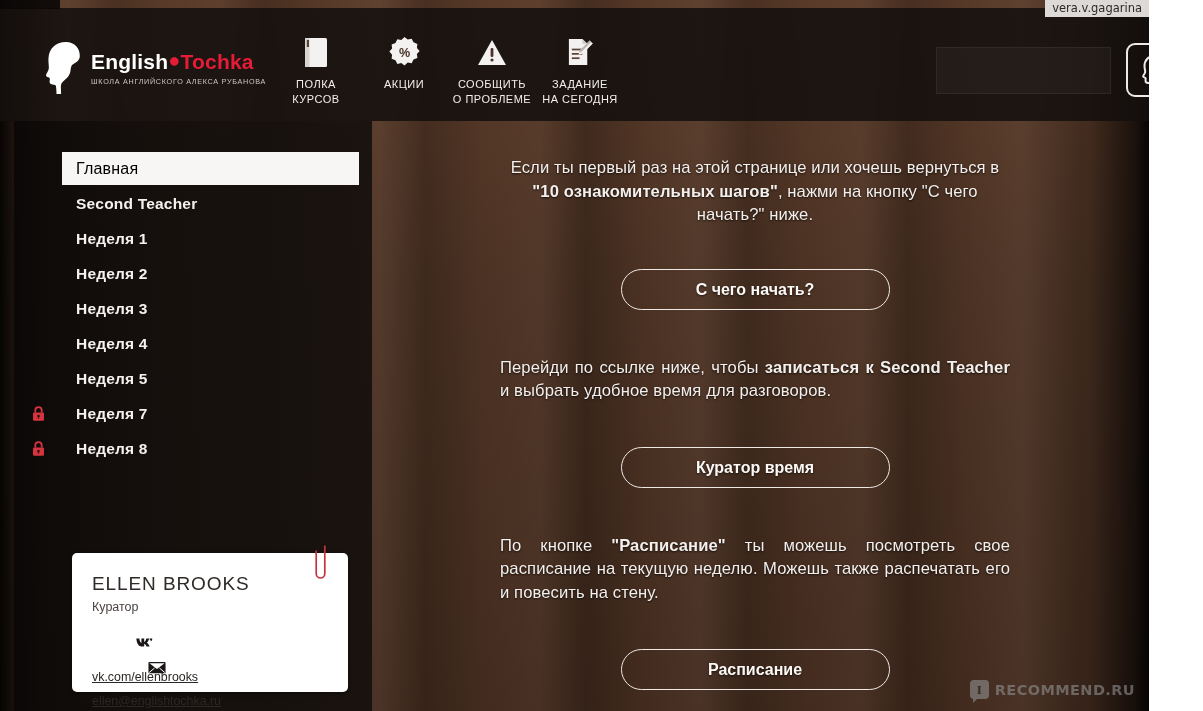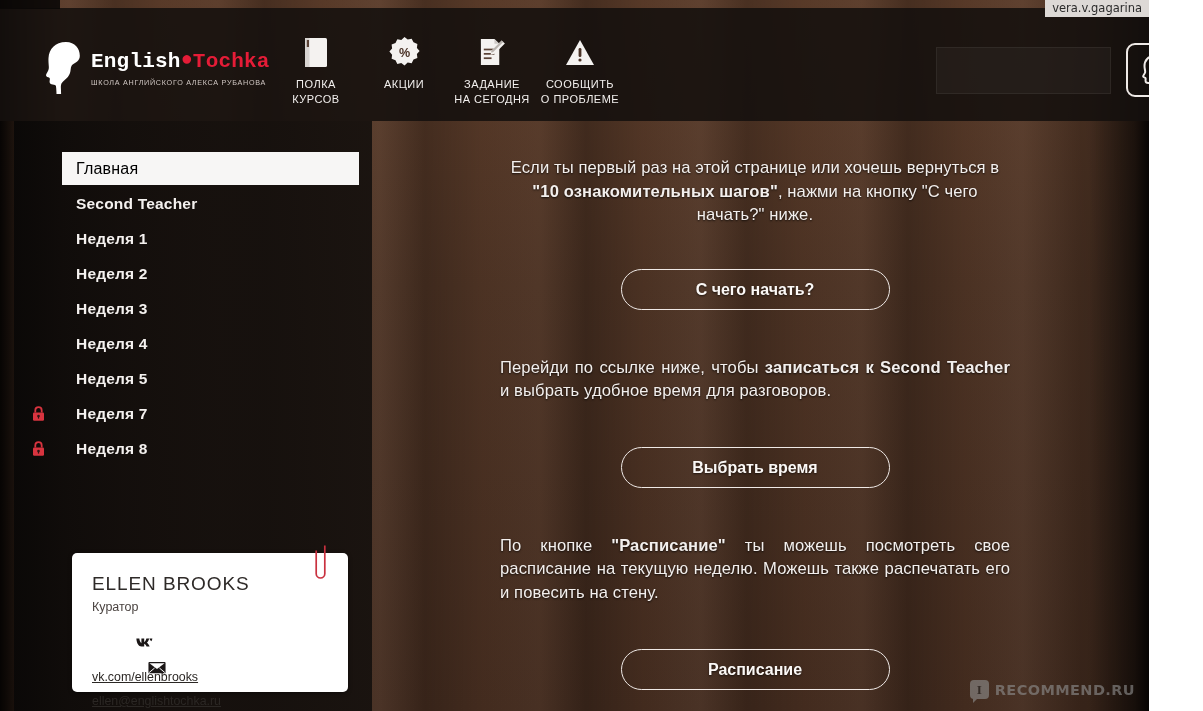--- a/index.html
+++ b/index.html
@@ -81,21 +81,20 @@
   }
   .logo-head { width: 34px; height: 52px; display: block; }
   .logo-text-wrap { display: flex; flex-direction: column; }
   .logo-title {
     font-size: 21px;
     font-weight: bold;
     color: #ffffff;
     letter-spacing: 0.2px;
     line-height: 1.05;
     white-space: nowrap;
-    font-family: Liberation Mono, monospace;
   }
   .logo-title .dot {
     color: #e51c37;
     font-size: 20px;
     vertical-align: 2px;
   }
   .logo-title .tochka { color: #e51c37; }
   .logo-sub {
     font-size: 7.2px;
     color: #cfc6c2;
@@ -390,46 +389,46 @@
           <svg width="31" height="31" viewBox="0 0 32 32">
             <path fill="#f4f2f0" d="M16 0l3.3 2.6 4.1-.9 1.9 3.8 4 1.6-.5 4.2 2.8 3.1-2.8 3.1.5 4.2-4 1.6-1.9 3.8-4.1-.9L16 29.5l-3.3-2.6-4.1.9-1.9-3.8-4-1.6.5-4.2L.4 15l2.8-3.1-.5-4.2 4-1.6 1.9-3.8 4.1.9z"></path>
             <text x="16" y="21" font-family="Liberation Sans, sans-serif" font-size="13" font-weight="bold" fill="#4b3327" text-anchor="middle">%</text>
           </svg>
         </span>
         <span class="nav-label">АКЦИИ</span>
       </div>
 
       <div class="nav-item">
         <span class="nav-ico">
+          <svg width="30" height="27" viewBox="0 0 30 27">
+            <path fill="#f4f2f0" d="M15 1l14 25H1z"></path>
+            <rect x="13.6" y="9" width="2.8" height="9" rx="1.3" fill="#4b3327"></rect>
+            <circle cx="15" cy="21" r="1.6" fill="#4b3327"></circle>
+          </svg>
+        </span>
+        <span class="nav-label">СООБЩИТЬ
+О ПРОБЛЕМЕ</span>
+      </div>
+
+      <div class="nav-item">
+        <span class="nav-ico">
           <svg width="29" height="31" viewBox="0 0 30 32">
             <path fill="#f4f2f0" d="M3 2h14l5 5v22H3z"></path>
             <path fill="#cdc8c4" d="M17 2l5 5h-5z"></path>
             <rect x="6" y="12" width="11" height="1.8" fill="#5a4236"></rect>
             <rect x="6" y="16.5" width="11" height="1.8" fill="#5a4236"></rect>
             <rect x="6" y="21" width="8" height="1.8" fill="#5a4236"></rect>
             <path fill="#f4f2f0" d="M24.5 3.5l3.3 3.3-10.6 10.6-4.2.9.9-4.2z"></path>
             <path fill="#b9b3ae" d="M24.5 3.5l1.6 1.6-10.6 10.6-2 .4.4-2z"></path>
           </svg>
         </span>
         <span class="nav-label">ЗАДАНИЕ
 НА СЕГОДНЯ</span>
       </div>
 
-      <div class="nav-item">
-        <span class="nav-ico">
-          <svg width="30" height="27" viewBox="0 0 30 27">
-            <path fill="#f4f2f0" d="M15 1l14 25H1z"></path>
-            <rect x="13.6" y="9" width="2.8" height="9" rx="1.3" fill="#4b3327"></rect>
-            <circle cx="15" cy="21" r="1.6" fill="#4b3327"></circle>
-          </svg>
-        </span>
-        <span class="nav-label">СООБЩИТЬ
-О ПРОБЛЕМЕ</span>
-      </div>
-
     </div>
 
     <div class="search-box"></div>
 
     <div class="profile-btn">
       <svg width="26" height="32" viewBox="0 0 26 32">
         <path fill="none" stroke="#f0ebe8" stroke-width="2" stroke-linejoin="round" d="M15 2C8 2 4.5 6.5 4.5 12c0 3.3 1 4.6.6 6.4-.3 1.4-2 2.9-2 3.9 0 1 1.6 1.2 2.2 1.5.4.2.4.9.3 1.6-.1 1.3-.3 2.3.6 3 .9.7 2.7.4 3.4.8.6.4.6 1.5.6 2.3h8.3c0-2.2-.2-4 0-5.3.2-1.6 1.1-2.7 2.3-3.8 1.4-1.3 2.6-2.8 3-4.8.3-1.9.1-3.9.6-5.2C25 9.6 23 2 15 2z"></path>
       </svg>
     </div>
 
@@ -528,21 +527,21 @@
     <div class="gap-a"></div>
 
     <div class="btn">С чего начать?</div>
 
     <div class="gap-b"></div>
 
     <p class="para just"><span>Перейди по ссылке ниже, чтобы </span><b>записаться к Second Teacher</b><span> и выбрать удобное время для разговоров.</span></p>
 
     <div class="gap-c"></div>
 
-    <div class="btn">Выбрать время</div>
+    <div class="btn">Куратор время</div>
 
     <div class="gap-d"></div>
 
     <p class="para just"><span>По кнопке </span><b>"Расписание"</b><span> ты можешь посмотреть свое расписание на текущую неделю. Можешь также распечатать его и повесить на стену.</span></p>
 
     <div class="gap-e"></div>
 
     <div class="btn">Расписание</div>
 
   </div>

